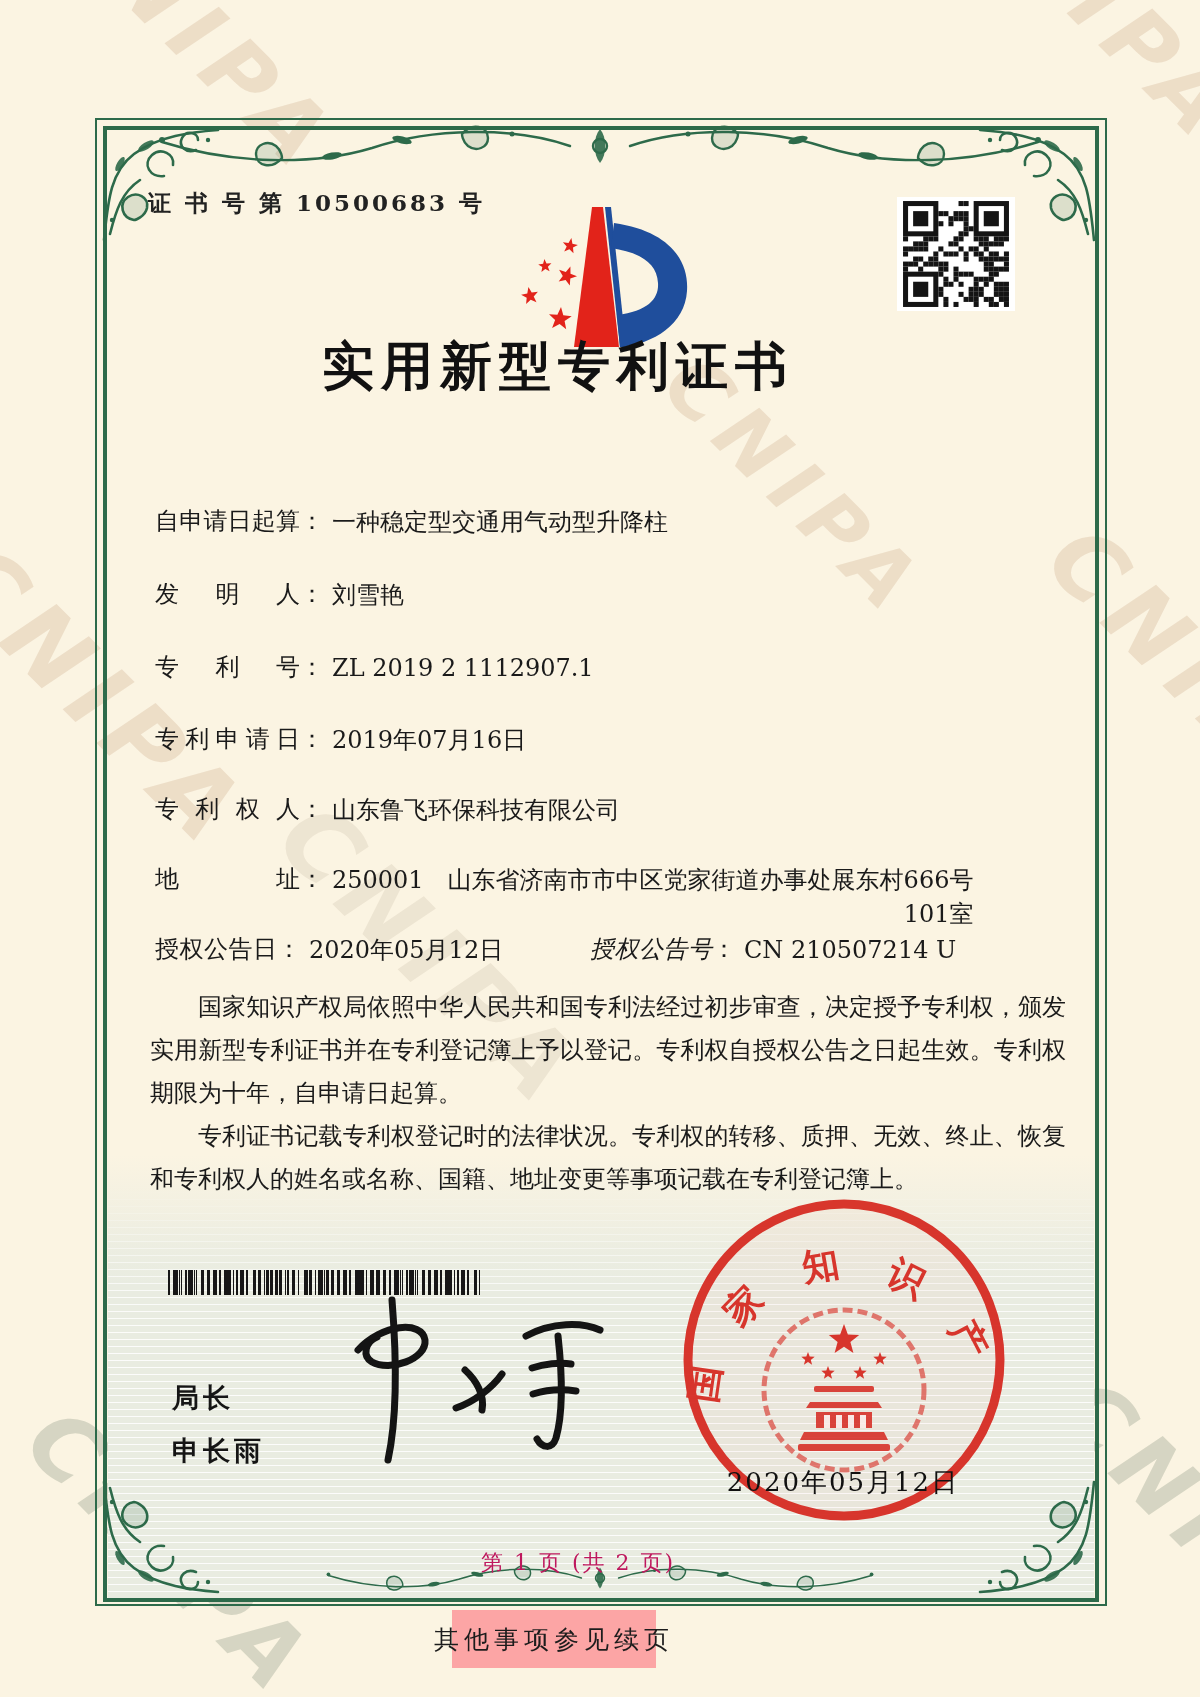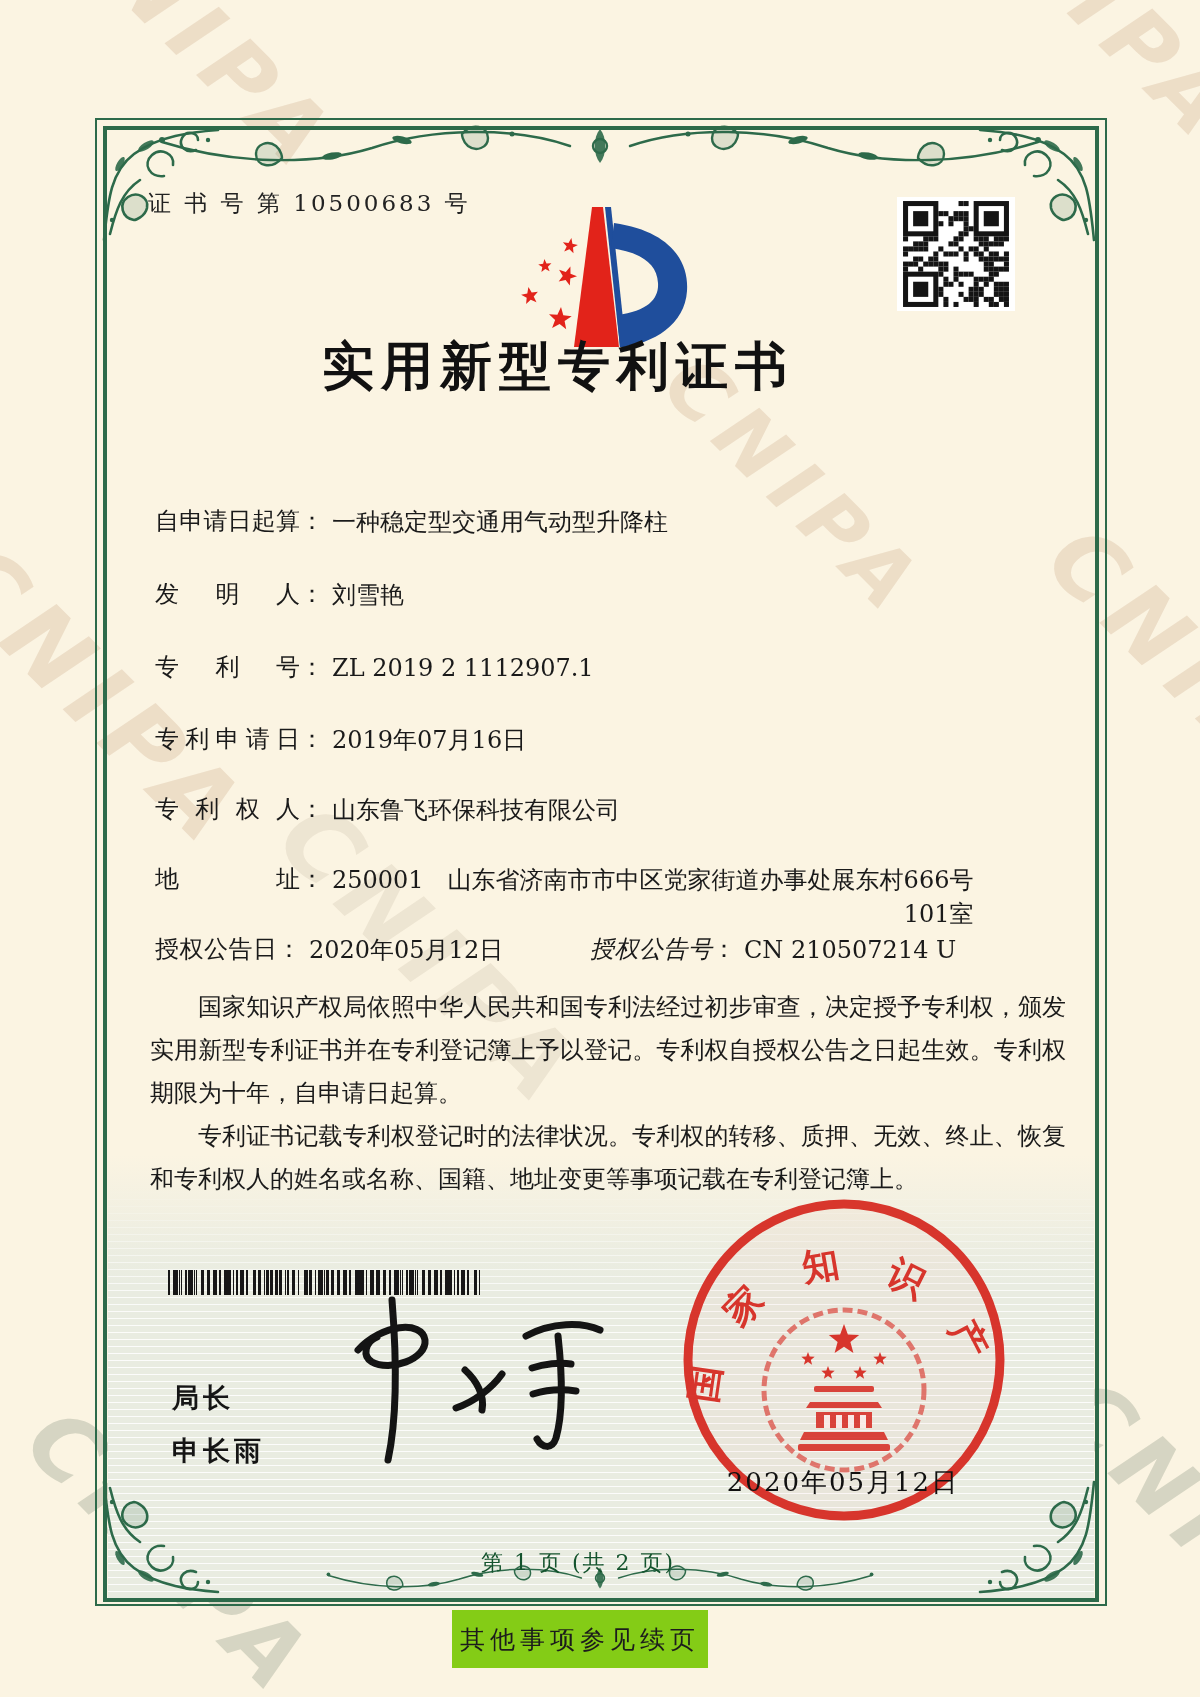--- a/index.html
+++ b/index.html
@@ -30,21 +30,21 @@
     position:absolute;left:108px;top:1285px;width:986px;height:313px;
     background:#e9ece1;
   }
   .waves{
     position:absolute;left:108px;top:1185px;width:986px;height:413px;
     background:repeating-linear-gradient(to bottom, rgba(255,255,255,0.85) 0 1.5px, rgba(0,0,0,0) 1.5px 7px);
     -webkit-mask-image:linear-gradient(to bottom, rgba(0,0,0,0) 0, rgba(0,0,0,0.9) 110px, #000 160px);
     mask-image:linear-gradient(to bottom, rgba(0,0,0,0) 0, rgba(0,0,0,0.9) 110px, #000 160px);
   }
   
-  .cert-no{position:absolute;left:148px;top:188px;font-size:23px;letter-spacing:3px;color:#222;}
+  .cert-no{position:absolute;left:148px;top:188px;font-size:23px;letter-spacing:3px;color:#222;font-weight:bold;}
   .logo{position:absolute;left:518px;top:203px;}
   .qr{position:absolute;left:897px;top:197px;background:#fff;line-height:0;}
   .title{
     position:absolute;left:558px;top:332px;transform:translateX(-50%);
     font-size:52px;font-weight:700;letter-spacing:7px;white-space:nowrap;color:#111;
   }
   
   .field{position:absolute;left:155px;font-size:24px;white-space:nowrap;}
   .flabel{
     display:inline-block;width:145px;text-align:justify;text-align-last:justify;
@@ -71,23 +71,23 @@
   
   .officer{position:absolute;left:172px;top:1380px;font-family:Liberation Mono, monospace;font-size:27px;font-weight:600;letter-spacing:4px;color:#151515;}
   .officer .name{margin-top:17px;}
   .sig{position:absolute;left:330px;top:1292px;}
   .seal{position:absolute;left:678px;top:1194px;}
   .seal-date{
     position:absolute;left:693px;top:1465px;width:300px;text-align:center;
     font-size:26px;letter-spacing:2px;color:#111;
   }
   
-  .page-info{position:absolute;left:578px;top:1548px;transform:translateX(-50%);font-size:22px;letter-spacing:2px;color:#14532d;white-space:nowrap;}
+  .page-info{position:absolute;left:578px;top:1548px;transform:translateX(-50%);font-size:22px;letter-spacing:2px;color:#be185d;white-space:nowrap;}
   .note-box{
-    position:absolute;left:452px;top:1610px;width:256px;height:58px;background:#84cc16;
+    position:absolute;left:452px;top:1610px;width:204px;height:58px;background:#fca5a5;
     display:flex;align-items:center;justify-content:center;
     font-size:25px;letter-spacing:5px;color:#1c1c1c;white-space:nowrap;
   }
 </style>
 </head>
 <body>
 
 <span class="wm" style="left:18px;top:-20px;font-size:88px;">CNIPA</span>
 <span class="wm" style="left:920px;top:-50px;font-size:88px;">CNIPA</span>
 <span class="wm" style="left:630px;top:440px;font-size:80px;">CNIPA</span>

